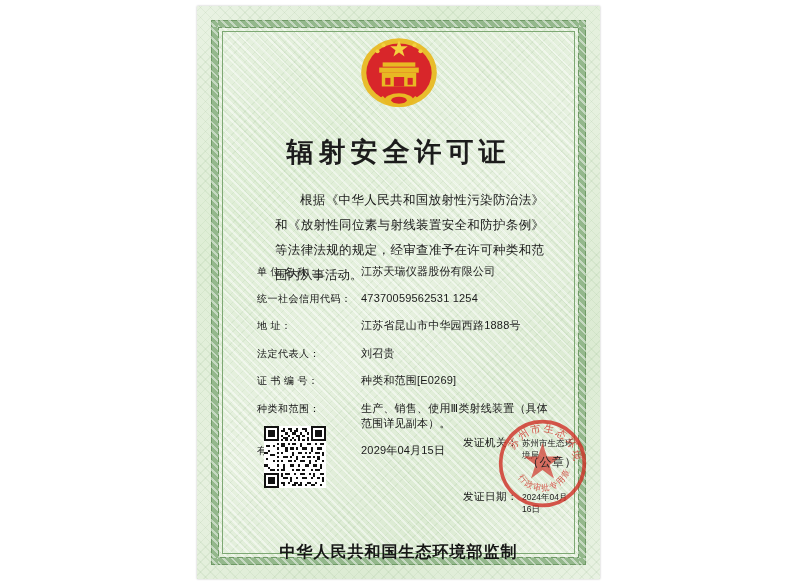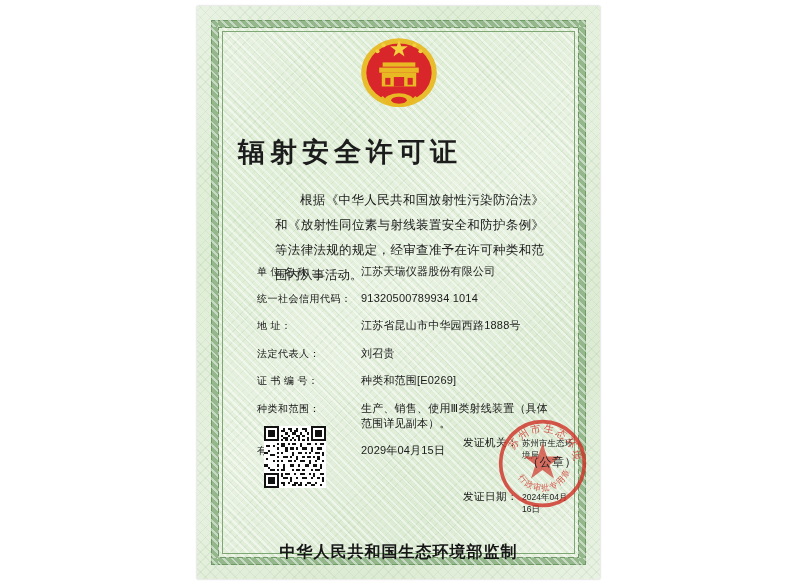--- a/index.html
+++ b/index.html
@@ -102,27 +102,26 @@
     height: 86px;
     position: relative;
   }
 
   
   .title {
     position: absolute;
     left: 0;
     right: 0;
     top: 128px;
-    text-align: left;
+    text-align: center;
     font-family: "Liberation Serif", serif;
     font-size: 27px;
     font-weight: bold;
     letter-spacing: 5px;
     color: #1c1c1c;
-    padding-left: 41px;
   }
 
   
   .intro {
     position: absolute;
     left: 78px;
     right: 56px;
     top: 182px;
     font-family: "Liberation Serif", serif;
     font-size: 12.5px;
@@ -273,21 +272,21 @@
 
     <div class="intro">根据《中华人民共和国放射性污染防治法》和《放射性同位素与射线装置安全和防护条例》等法律法规的规定，经审查准予在许可种类和范围内从事活动。</div>
 
     <div class="fields">
       <div class="field-row">
         <span class="field-label">单 位 名 称：</span>
         <span class="field-value">江苏天瑞仪器股份有限公司</span>
       </div>
       <div class="field-row">
         <span class="field-label">统一社会信用代码：</span>
-        <span class="field-value">91320500789934 1014</span>
+        <span class="field-value">47370059562531 1254</span>
       </div>
       <div class="field-row">
         <span class="field-label">地        址：</span>
         <span class="field-value">江苏省昆山市中华园西路1888号</span>
       </div>
       <div class="field-row">
         <span class="field-label">法定代表人：</span>
         <span class="field-value">刘召贵</span>
       </div>
       <div class="field-row">

